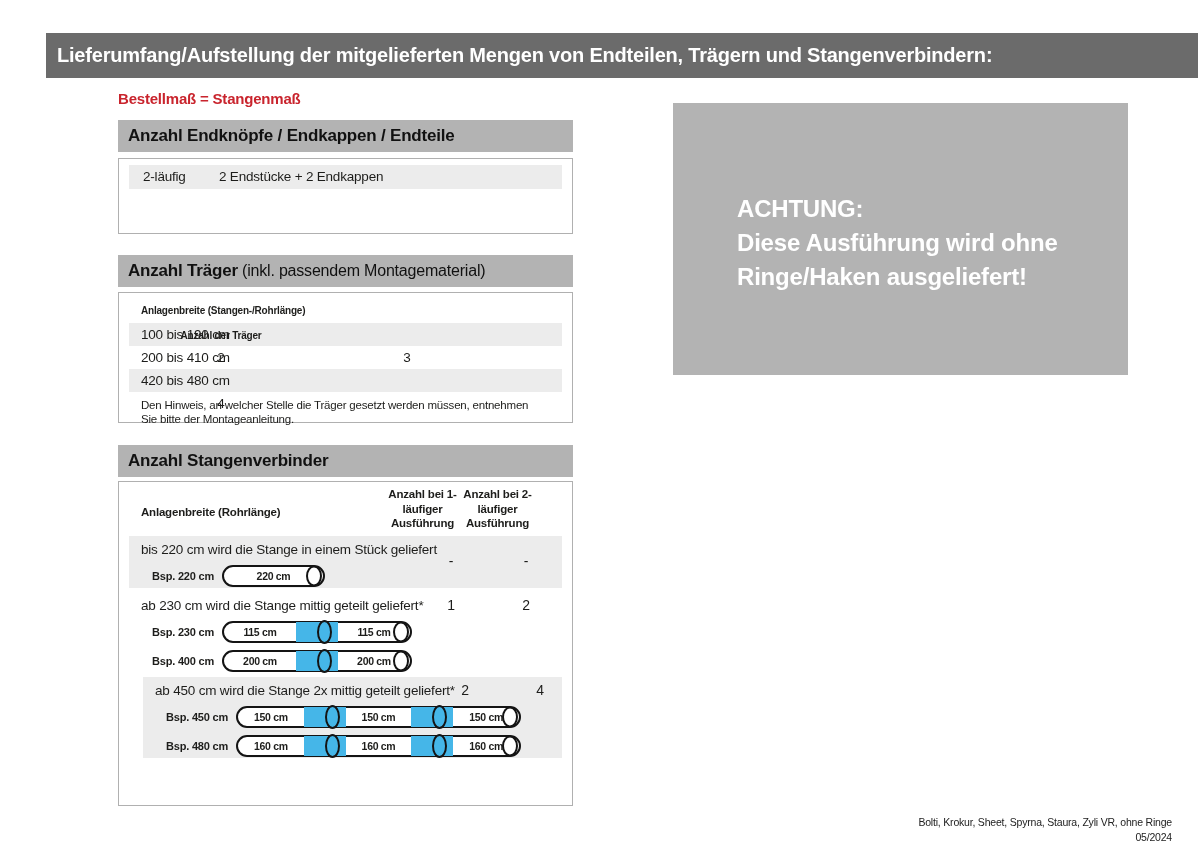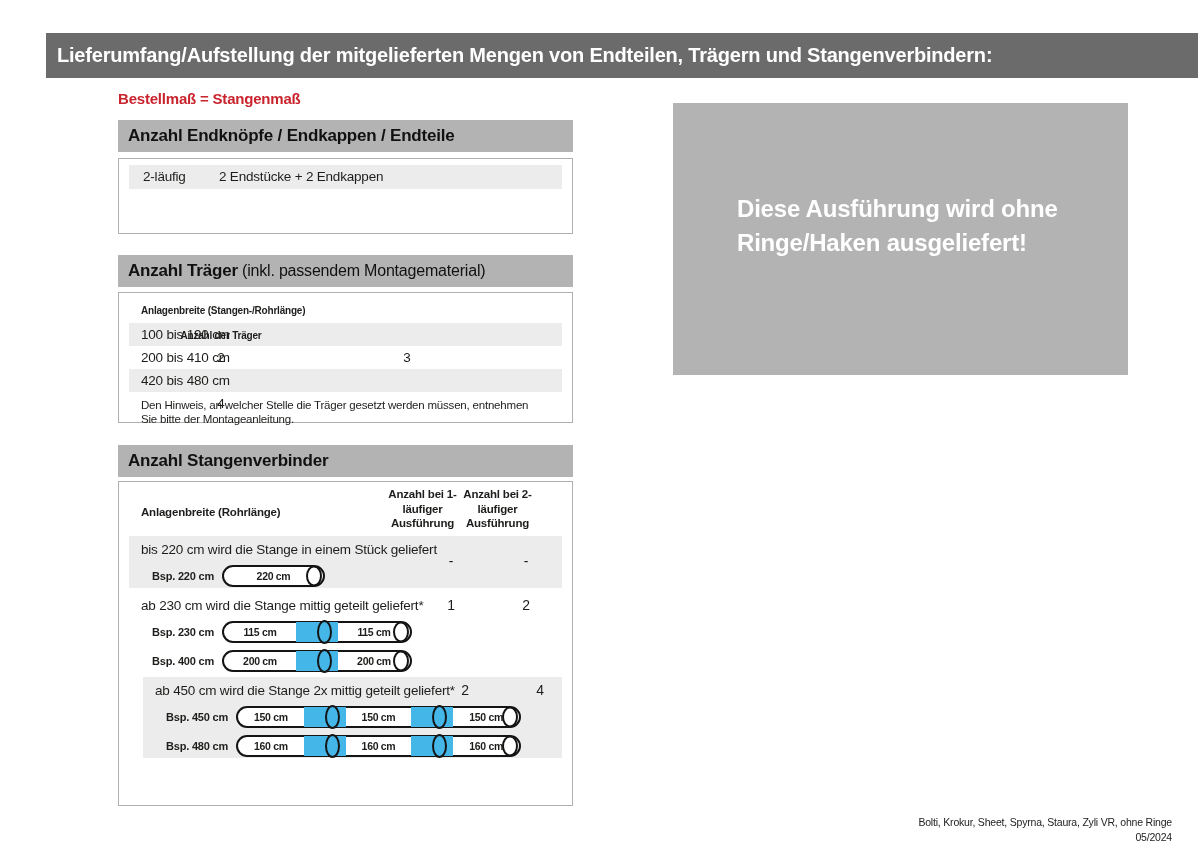--- a/index.html
+++ b/index.html
@@ -210,20 +210,21 @@
           <span class="seg">160 cm</span>
           <div class="endcap"></div>
         </div>
       </div>
     </div>
 
   </div>
 
   <div class="notice">
     <div class="txt">
+      <div>ACHTUNG:</div>
       <div>Diese Ausführung wird ohne</div>
       <div>Ringe/Haken ausgeliefert!</div>
     </div>
   </div>
 
   <div class="footer">
     <div>Bolti, Krokur, Sheet, Spyrna, Staura, Zyli VR, ohne Ringe</div>
     <div>05/2024</div>
   </div>
 

